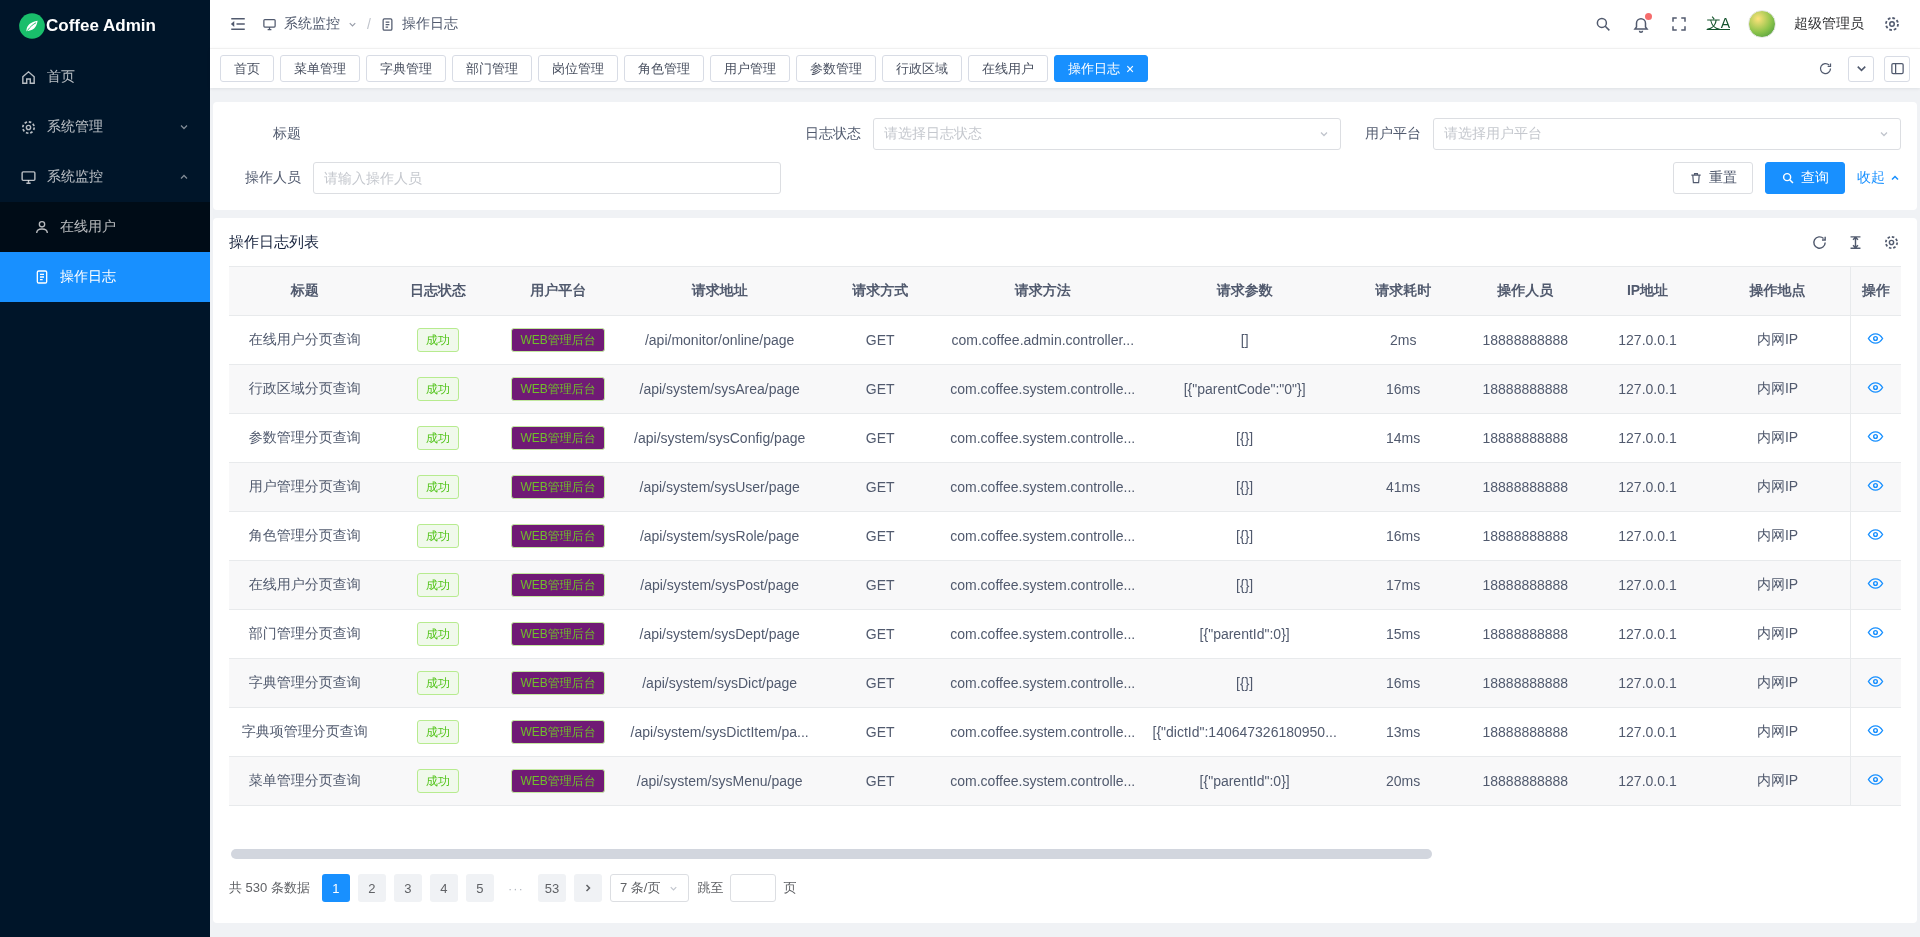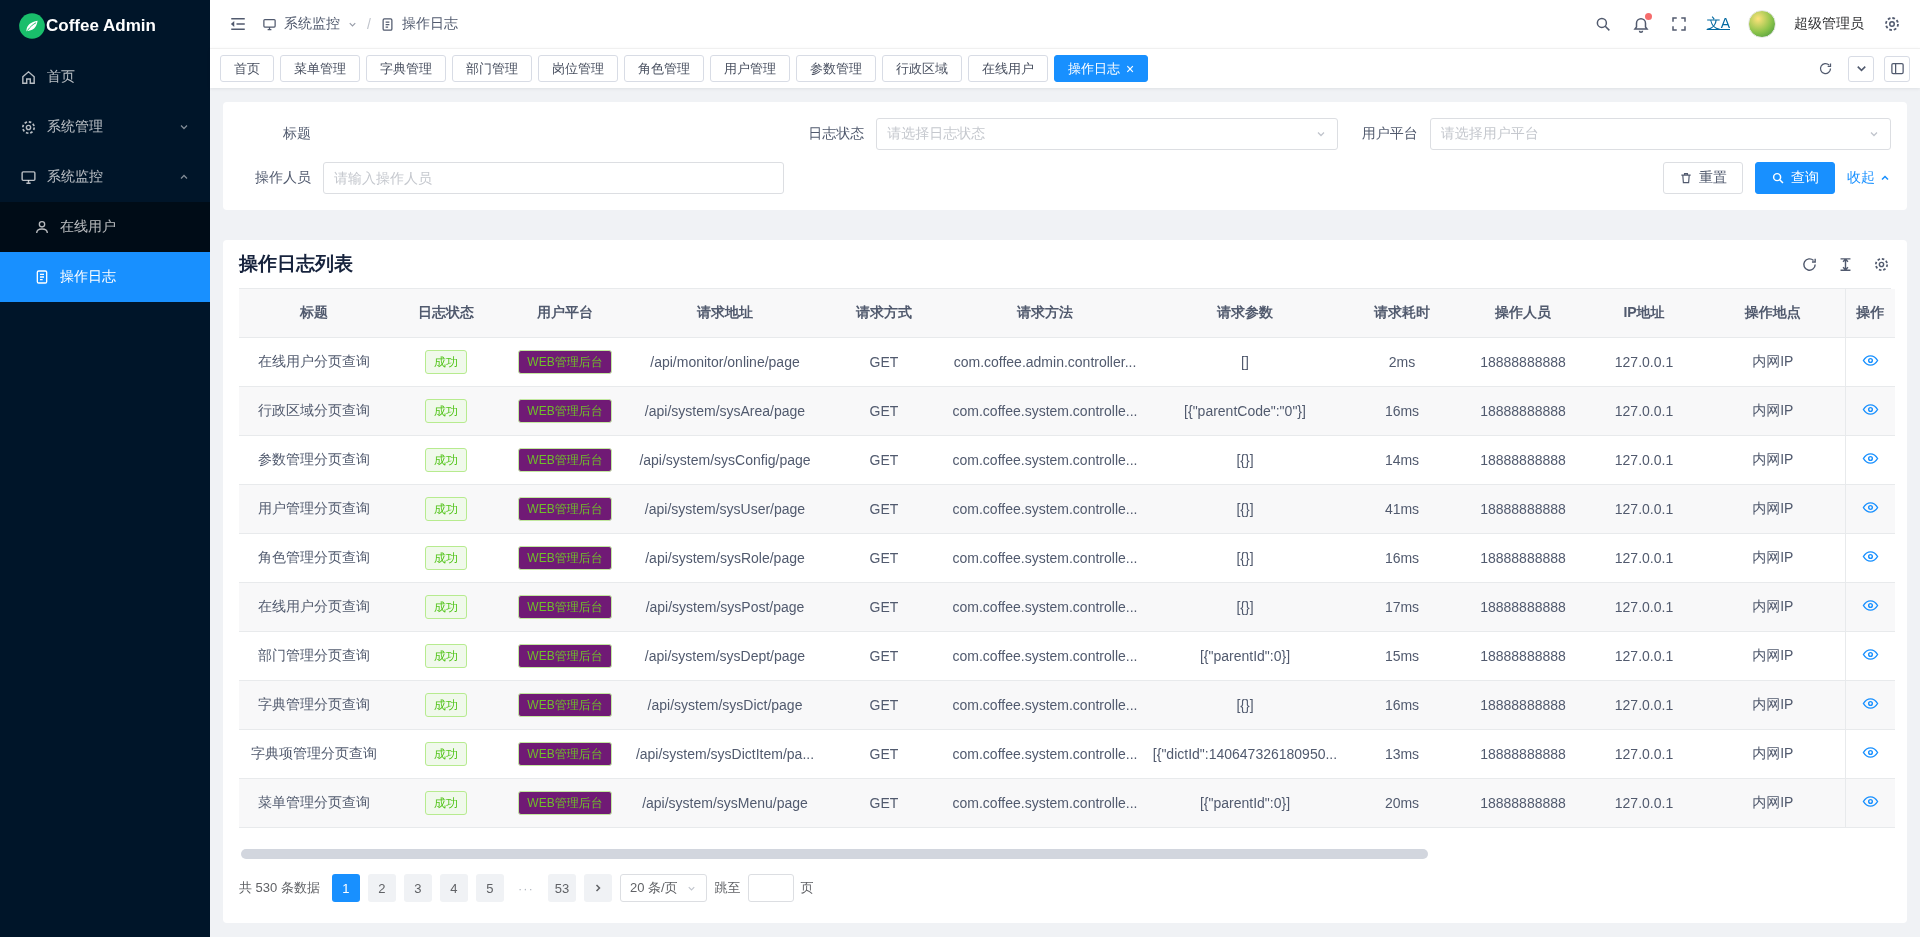--- a/index.html
+++ b/index.html
@@ -26,35 +26,35 @@
   .icon-btn { width:20px; height:20px; color:#515a6e; cursor:pointer; display:inline-flex; align-items:center; justify-content:center; position:relative; background:none; border:none; }
   .icon-btn svg { width:18px; height:18px; }
   .breadcrumb { display:flex; align-items:center; gap:7px; color:#515a6e; font-size:14px; }
   .breadcrumb svg { width:15px; height:15px; }
   .breadcrumb .sep { color:#c0c4cc; margin:0 2px; }
   .breadcrumb .bc-chev { width:11px; height:11px; opacity:.6; }
   .topbar-right { margin-left:auto; display:flex; align-items:center; gap:18px; }
   .bell-dot { position:absolute; top:-1px; right:-1px; width:7px; height:7px; border-radius:50%; background:#f56c6c; }
   .avatar { width:28px; height:28px; border-radius:50%; background:radial-gradient(circle at 35% 30%, #ffe27a, #8bc34a 55%, #3c8f3c); cursor:pointer; flex-shrink:0; border:1px solid #e8e8e8; }
   .user-name { font-size:14px; color:#303133; white-space:nowrap; }
-  .translate { font-size:14px; color:#0369a1; cursor:pointer; white-space:nowrap;text-decoration:underline; }
+  .translate { font-size:14px; color:#14532d; cursor:pointer; white-space:nowrap;text-decoration:underline; }
 
   
   .tabbar { height:40px; background:#fff; border-top:1px solid #f0f0f0; box-shadow:0 1px 3px rgba(0,21,41,.08); display:flex; align-items:center; padding:0 10px; gap:6px; position:relative; z-index:2; }
   .tabs { display:flex; align-items:center; gap:6px; flex:1; overflow:hidden; }
   .tab { height:27px; display:inline-flex; align-items:center; gap:6px; padding:0 13px; border:1px solid #d8dce5; background:#fff; color:#495060; font-size:13px; border-radius:3px; cursor:pointer; white-space:nowrap; }
   .tab.active { background:#1890ff; border-color:#1890ff; color:#fff; }
   .tab-close { font-size:14px; line-height:1; cursor:pointer; }
   .tab-controls { display:flex; align-items:center; gap:10px; }
   .tab-ctrl { width:26px; height:26px; border:1px solid #d8dce5; border-radius:3px; background:#fff; display:inline-flex; align-items:center; justify-content:center; color:#515a6e; cursor:pointer; }
   .tab-ctrl.borderless { border:none; }
   .tab-ctrl svg { width:15px; height:15px; }
 
   
-  .content { flex:1; min-height:0; padding:14px 13px; display:flex; flex-direction:column; gap:30px; }
+  .content { flex:1; min-height:0; padding:14px 3px; display:flex; flex-direction:column; gap:8px; }
   .card { background:#fff; border-radius:4px; }
 
   
   .filter-card { padding:16px 16px 16px 8px; }
   .filter-row { display:flex; align-items:center; }
   .filter-row + .filter-row { margin-top:12px; }
   .filter-item { flex:1; display:flex; align-items:center; min-width:0; }
   .filter-item label { width:92px; text-align:right; padding-right:12px; flex-shrink:0; color:#515a6e; font-size:14px; }
   .input, .select { flex:1; height:32px; border:1px solid #dcdee2; border-radius:3px; background:#fff; display:flex; align-items:center; padding:0 10px; font-size:14px; color:#515a6e; min-width:0; }
   .input input { border:none; outline:none; width:100%; font-size:14px; color:#515a6e; font-family:inherit; }
@@ -65,21 +65,21 @@
   .filter-actions { flex:2; display:flex; align-items:center; justify-content:flex-end; gap:12px; }
   .btn { height:32px; display:inline-flex; align-items:center; gap:6px; padding:0 15px; border-radius:3px; font-size:14px; cursor:pointer; border:1px solid #dcdee2; background:#fff; color:#515a6e; font-family:inherit; }
   .btn svg { width:14px; height:14px; }
   .btn-primary { background:#1890ff; border-color:#1890ff; color:#fff; }
   .link-btn { display:inline-flex; align-items:center; gap:4px; color:#1890ff; font-size:14px; cursor:pointer; background:none; border:none; font-family:inherit; }
   .link-btn svg { width:12px; height:12px; }
 
   
   .table-card { flex:1; min-height:0; display:flex; flex-direction:column; padding:0 16px 10px; }
   .card-header { height:48px; display:flex; align-items:center; }
-  .card-title { font-size:19px; color:#17233d; font-weight:bold; }
+  .card-title { font-size:15px; color:#17233d; font-weight:normal; }
   .card-tools { margin-left:auto; display:flex; align-items:center; gap:16px; color:#515a6e; }
   .card-tools .icon-btn svg { width:17px; height:17px; }
   .table-zone { flex:1; min-height:0; display:flex; flex-direction:column; border-top:1px solid #e8eaec; }
   table { width:100%; table-layout:fixed; border-collapse:collapse; font-size:14px; }
   th { height:48px; background:#f8f8f9; color:#515a6e; font-weight:bold; border-bottom:1px solid #e8eaec; text-align:center; white-space:nowrap; overflow:hidden; text-overflow:ellipsis; padding:0 6px; }
   td { height:49px; border-bottom:1px solid #e8eaec; text-align:center; color:#515a6e; white-space:nowrap; overflow:hidden; text-overflow:ellipsis; padding:0 6px; }
   tbody tr:nth-child(even) td { background:#f8f8f9; }
   .col-0{width:150px}.col-1{width:114px}.col-2{width:124px}.col-3{width:196px}.col-4{width:122px}
   .col-5{width:200px}.col-6{width:200px}.col-7{width:114px}.col-8{width:128px}.col-9{width:114px}
   .col-10{width:144px}.col-11{width:50px}
@@ -593,21 +593,21 @@
               <button class="page-btn">5</button>
               <button class="page-btn dots">···</button>
               <button class="page-btn">53</button>
             </div>
           <button class="next-btn">
             <svg viewBox="0 0 24 24" fill="none" stroke="currentColor" stroke-width="3">
                 <path d="M9 6l6 6-6 6"></path>
               </svg>
           </button>
           <span class="page-size">
-            <span>20 条/页</span>
+            <span>7 条/页</span>
             <svg viewBox="0 0 24 24" fill="none" stroke="currentColor" stroke-width="2.5">
                 <path d="M6 9l6 6 6-6"></path>
               </svg>
           </span>
           <span class="jump-group">
             <span>跳至</span>
             <input class="jump-input" type="text" style="">
             <span>页</span>
           </span>
         </div>

